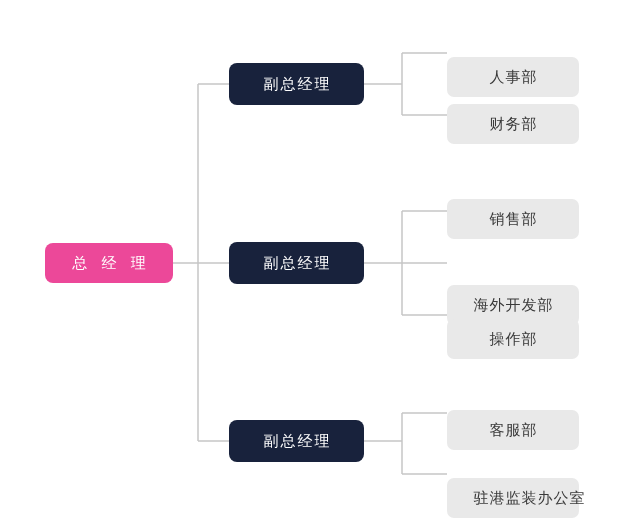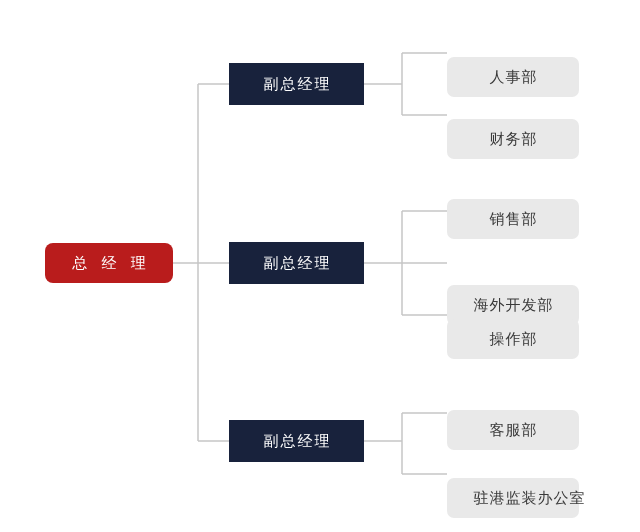--- a/index.html
+++ b/index.html
@@ -34,52 +34,52 @@
     justify-content: center;
     font-size: 15px;
     white-space: nowrap;
     box-sizing: border-box;
   }
   .root-node {
     left: 45px;
     top: 243px;
     width: 128px;
     height: 40px;
-    background: #b91c1c;
+    background: #ec4899;
     color: #ffffff;
     border-radius: 8px;
     letter-spacing: 5px;
     text-indent: 5px;
   }
   .deputy-node {
     left: 229px;
     width: 135px;
     height: 42px;
     background: #18223C;
     color: #ffffff;
-    border-radius: 0;
+    border-radius: 8px;
     letter-spacing: 2px;
     text-indent: 2px;
   }
   .deputy-1 { top: 63px; }
   .deputy-2 { top: 242px; }
   .deputy-3 { top: 420px; }
   .dept-node {
     left: 447px;
     width: 132px;
     height: 40px;
     background: #E9E9E9;
     color: #3A3A3A;
     border-radius: 7px;
     letter-spacing: 1px;
     text-indent: 1px;
     margin-top: 24px;
   }
   .dept-1-1 { top: 33px; }
-  .dept-1-2 { top: 95px; }
+  .dept-1-2 { top: 80px; }
   .dept-2-1 { top: 175px; }
   .dept-2-2 { top: 261px; }
   .dept-2-3 { top: 295px; text-align: center; }
   .dept-3-1 { top: 386px; }
   .dept-3-2 { top: 454px; padding-left: 32px; }
 </style>
 </head>
 <body>
 
 <div class="canvas">

